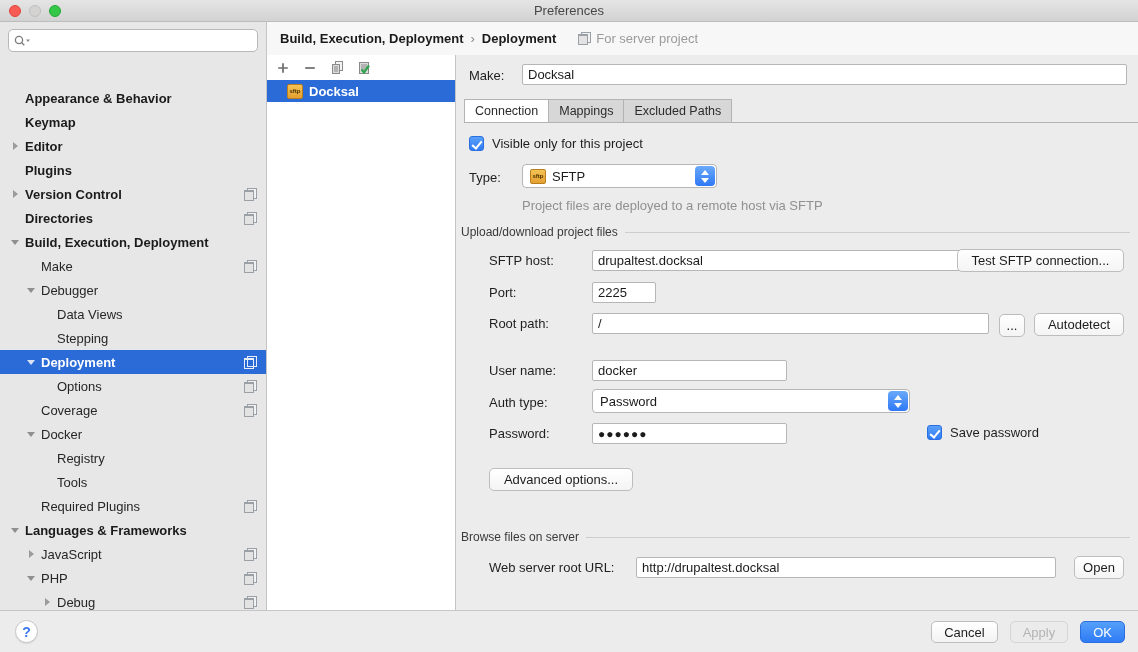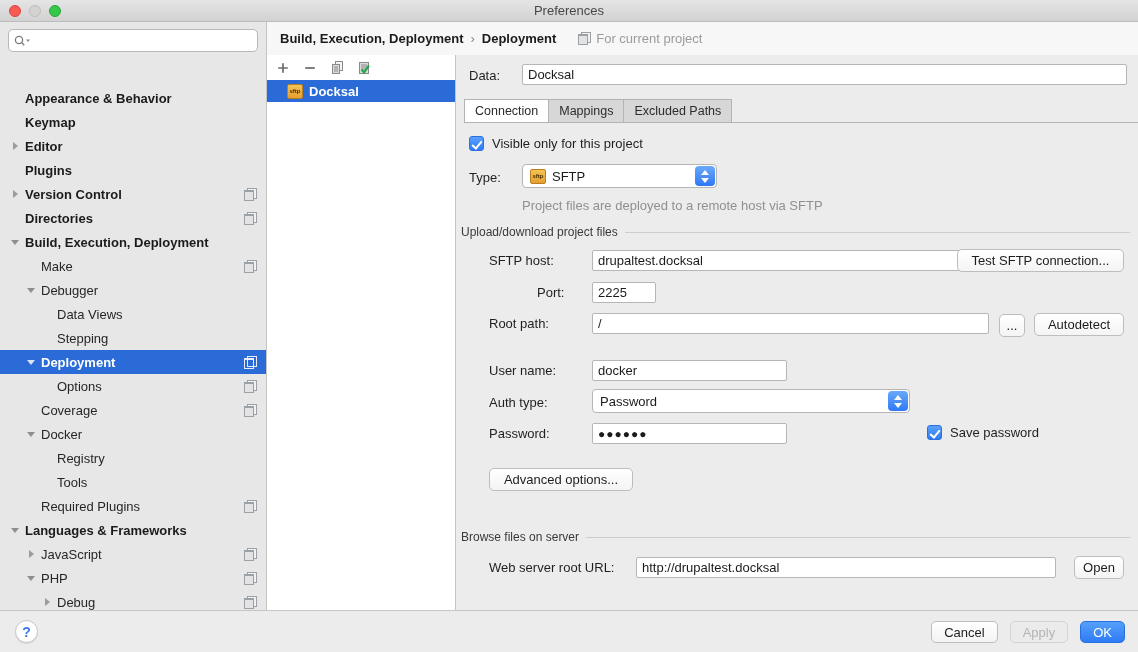--- a/index.html
+++ b/index.html
@@ -249,21 +249,21 @@
         </div>
     </div>
 
     <div class="right-region">
       <div class="breadcrumb-row">
         <span class="crumb">Build, Execution, Deployment</span>
         <span class="crumb-sep">›</span>
         <span class="crumb">Deployment</span>
         <span class="scope">
           <span class="proj-icon"></span>
-          <span class="scope-label">For current project</span>
+          <span class="scope-label">For server project</span>
         </span>
       </div>
 
       <div class="content-row">
 
         <div class="list-panel">
           <div class="list-toolbar">
             <span class="tb-icon">
               <svg width="14" height="14" viewBox="0 0 14 14">
                   <path d="M7 2.2 V11.8 M2.2 7 H11.8" stroke="#6b6b6b" stroke-width="1.7" fill="none"></path>
@@ -290,21 +290,21 @@
             </span>
           </div>
           <div class="list-item selected">
             <span class="sftp-icon">sftp</span>
             <span>Docksal</span>
           </div>
         </div>
 
         <div class="form-panel">
 
-          <span class="f-label" style="left:13px; top:13px;">Data:</span>
+          <span class="f-label" style="left:13px; top:13px;">Make:</span>
           <input class="text-input" style="left: 66px; top: 9px; width: 605px;" value="Docksal">
 
           <div class="tabbar">
               <div class="tab active">Connection</div>
               <div class="tab">Mappings</div>
               <div class="tab">Excluded Paths</div>
             </div>
 
           <div class="cb-row" style="left:13px; top:81px;">
             <span class="checkbox"></span>
@@ -321,21 +321,21 @@
           <span class="hint" style="left:66px; top:143px;">Project files are deployed to a remote host via SFTP</span>
 
           <div class="section" style="top:170px;">
             <span>Upload/download project files</span>
           </div>
 
           <span class="f-label" style="left:33px; top:198px;">SFTP host:</span>
           <input class="text-input" style="left: 136px; top: 195px; width: 422px;" value="drupaltest.docksal">
           <button class="btn" style="left:501px; top:194px; width:167px;">Test SFTP connection...</button>
 
-          <span class="f-label" style="left:33px; top:230px;margin-left:48px;">Port:</span>
+          <span class="f-label" style="left:33px; top:230px;">Port:</span>
           <input class="text-input" style="left: 136px; top: 227px; width: 64px;" value="2225">
 
           <span class="f-label" style="left:33px; top:261px;">Root path:</span>
           <input class="text-input" style="left: 136px; top: 258px; width: 397px;" value="/">
           <button class="btn" style="left:543px; top:259px; width:26px; padding:0 4px;">...</button>
           <button class="btn" style="left:578px; top:258px; width:90px;">Autodetect</button>
 
           <span class="f-label" style="left:33px; top:308px;">User name:</span>
           <input class="text-input" style="left: 136px; top: 305px; width: 195px;" value="docker">
 

